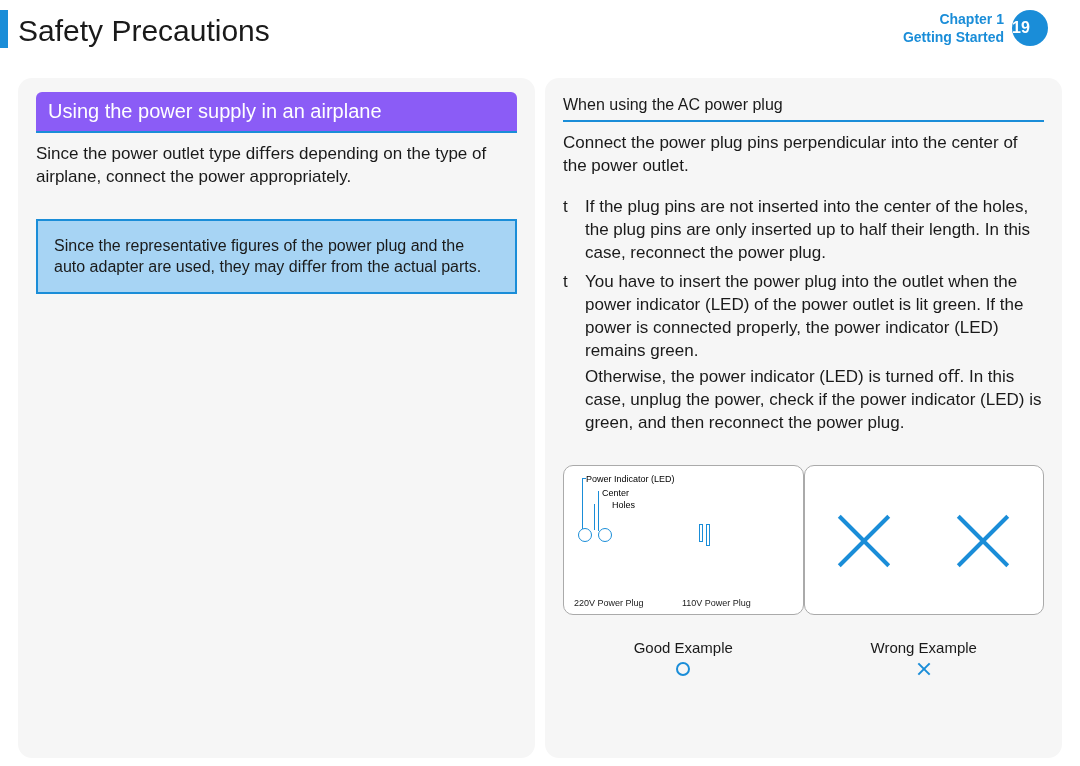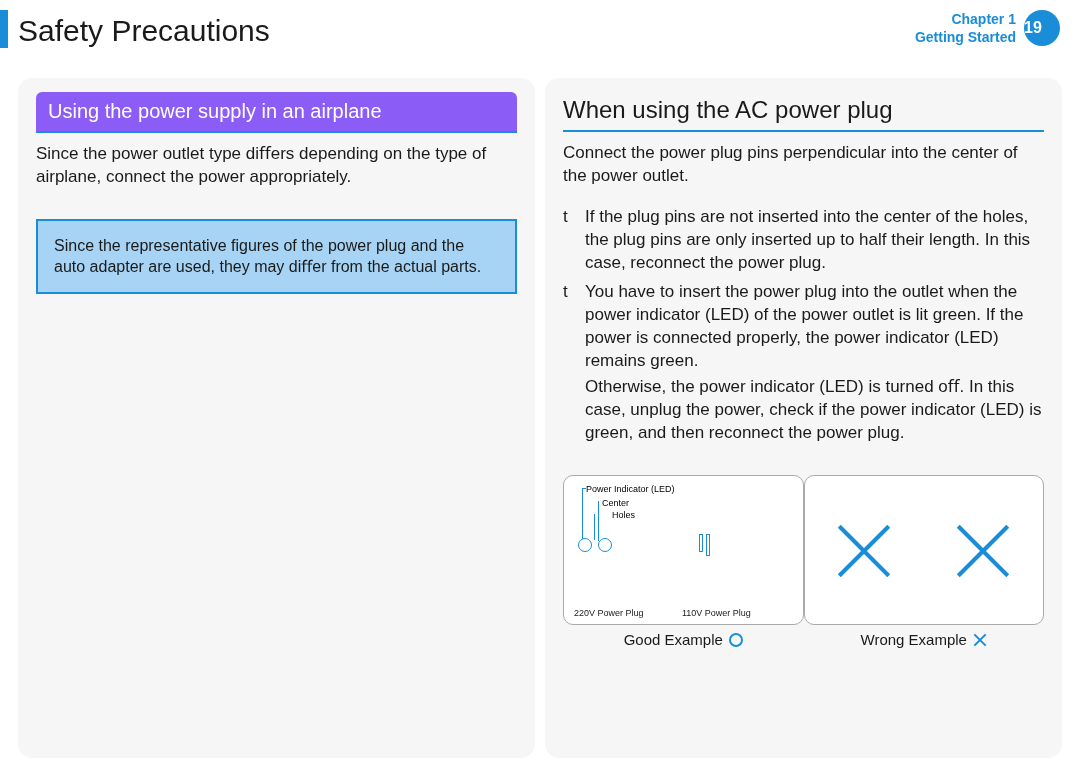--- a/index.html
+++ b/index.html
@@ -8,21 +8,21 @@
     background: #ffffff;
     width: 1080px;
     height: 766px;
     position: relative;
     color: #1a1a1a;
   }
   .header {
     display: flex;
     justify-content: space-between;
     align-items: flex-start;
-    padding: 10px 20px 10px 0;
+    padding: 10px 32px 10px 0;
   }
   .title-wrap {
     display: flex;
     align-items: stretch;
   }
   .title-bar {
     width: 8px;
     background: #1a8dd8;
     margin-right: 10px;
   }
@@ -70,21 +70,21 @@
   .section-black {
     background: #8b5cf6;
     color: #fff;
     font-size: 20px;
     padding: 8px 12px;
     border-radius: 6px 6px 0 0;
     margin-bottom: 10px;
     border-bottom: 2px solid #1a8dd8;
   }
   .section-blue-underline {
-    font-size: 24px;
+    font-size: 16px;
     color: #1a1a1a;
     padding: 4px 0 6px 0;
     border-bottom: 2px solid #1a8dd8;
     margin-bottom: 10px;
   }
   .body-text {
     font-size: 17px;
     line-height: 1.35;
     margin-bottom: 14px;
   }
@@ -121,25 +121,26 @@
     flex: 1;
     border: 1.5px solid #aaa;
     border-radius: 10px;
     height: 150px;
     position: relative;
     background: #fff;
   }
   .fig-caption {
     text-align: left;
     font-size: 15px;
-    margin-top: 6px;
+    margin-top: 24px;
     display: flex;
     align-items: center;
     justify-content: center;
     gap: 6px;
+    flex-direction: column;
   }
   .circle-icon {
     width: 14px;
     height: 14px;
     border: 2px solid #1a8dd8;
     border-radius: 50%;
     display: inline-block;
   }
   .x-icon-small {
     width: 14px;

